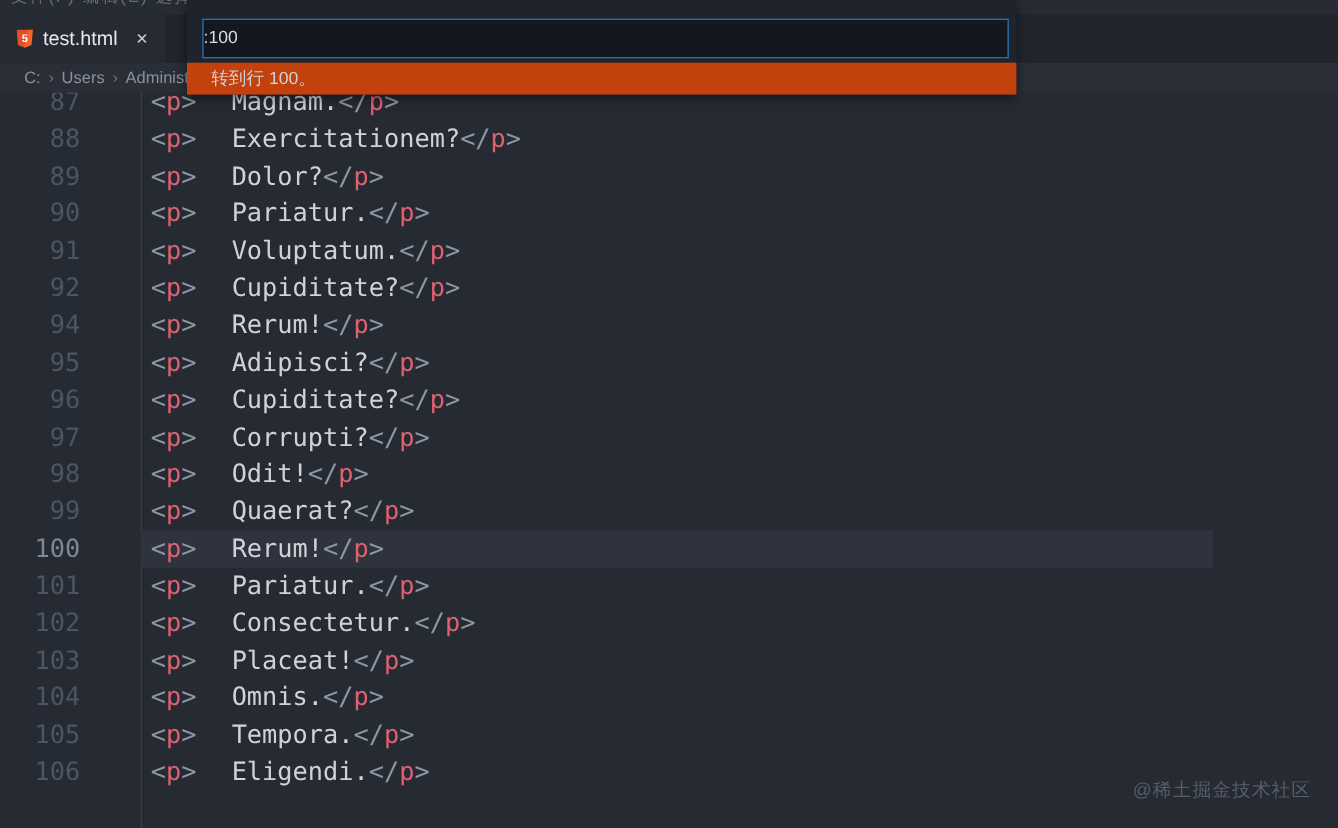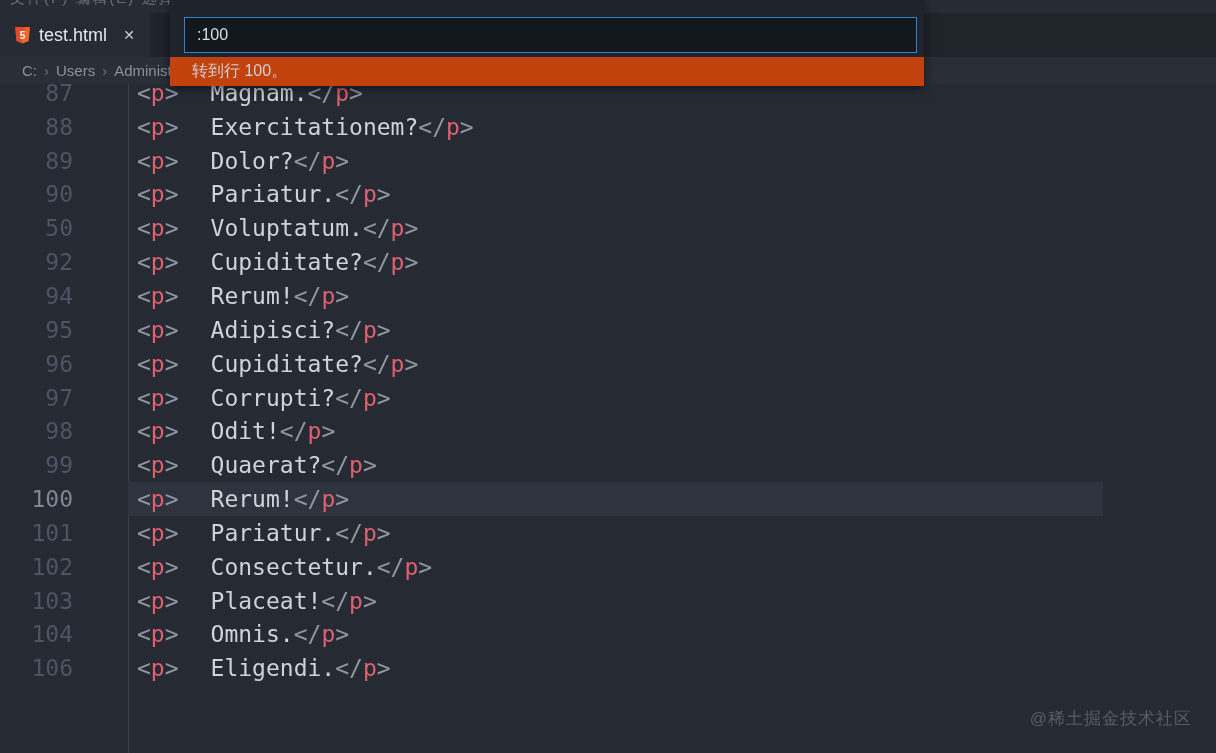--- a/index.html
+++ b/index.html
@@ -89,21 +89,21 @@
 
   
   .quick-input{
     position:absolute; left:170px; top:0; width:754px; height:86px;
     background:#1f242c; box-shadow:0 3px 10px rgba(0,0,0,.5);
     z-index:20;
   }
   .quick-input-box{
     position:absolute; left:14px; right:7px; top:17px; height:36px;
     background:#13181f; border:1px solid var(--focus-border,#3083cc);
-    color:#dadee4; font-size:16px; padding:0 12px; outline:none;
+    color:#dadee4; font-size:16px; padding:0 0; outline:none;
     font-family:"Liberation Sans", sans-serif;
   }
   .quick-input-row{
     position:absolute; left:0; right:0; top:57px; height:29px;
     background:#c2410c; display:flex; align-items:center;
     padding-left:22px; font-size:16px; color:#ced3d9; cursor:pointer;
   }
 
   
   .watermark{
@@ -134,33 +134,34 @@
     <span class="crumb">Administ</span>
   </div>
 
 <div class="editor">
   <div class="indent-guide"></div>
   <div class="code-lines" id="code-lines">
       <div class="code-line"><span class="line-number">87</span><span class="code-text"><span class="tok-punct">&lt;</span><span class="tok-tag">p</span><span class="tok-punct">&gt;</span><span class="tok-plain">Magnam.</span><span class="tok-punct">&lt;/</span><span class="tok-tag">p</span><span class="tok-punct">&gt;</span></span></div>
       <div class="code-line"><span class="line-number">88</span><span class="code-text"><span class="tok-punct">&lt;</span><span class="tok-tag">p</span><span class="tok-punct">&gt;</span><span class="tok-plain">Exercitationem?</span><span class="tok-punct">&lt;/</span><span class="tok-tag">p</span><span class="tok-punct">&gt;</span></span></div>
       <div class="code-line"><span class="line-number">89</span><span class="code-text"><span class="tok-punct">&lt;</span><span class="tok-tag">p</span><span class="tok-punct">&gt;</span><span class="tok-plain">Dolor?</span><span class="tok-punct">&lt;/</span><span class="tok-tag">p</span><span class="tok-punct">&gt;</span></span></div>
       <div class="code-line"><span class="line-number">90</span><span class="code-text"><span class="tok-punct">&lt;</span><span class="tok-tag">p</span><span class="tok-punct">&gt;</span><span class="tok-plain">Pariatur.</span><span class="tok-punct">&lt;/</span><span class="tok-tag">p</span><span class="tok-punct">&gt;</span></span></div>
-      <div class="code-line"><span class="line-number">50</span><span class="code-text"><span class="tok-punct">&lt;</span><span class="tok-tag">p</span><span class="tok-punct">&gt;</span><span class="tok-plain">Voluptatum.</span><span class="tok-punct">&lt;/</span><span class="tok-tag">p</span><span class="tok-punct">&gt;</span></span></div>
+      <div class="code-line"><span class="line-number">91</span><span class="code-text"><span class="tok-punct">&lt;</span><span class="tok-tag">p</span><span class="tok-punct">&gt;</span><span class="tok-plain">Voluptatum.</span><span class="tok-punct">&lt;/</span><span class="tok-tag">p</span><span class="tok-punct">&gt;</span></span></div>
       <div class="code-line"><span class="line-number">92</span><span class="code-text"><span class="tok-punct">&lt;</span><span class="tok-tag">p</span><span class="tok-punct">&gt;</span><span class="tok-plain">Cupiditate?</span><span class="tok-punct">&lt;/</span><span class="tok-tag">p</span><span class="tok-punct">&gt;</span></span></div>
       <div class="code-line"><span class="line-number">94</span><span class="code-text"><span class="tok-punct">&lt;</span><span class="tok-tag">p</span><span class="tok-punct">&gt;</span><span class="tok-plain">Rerum!</span><span class="tok-punct">&lt;/</span><span class="tok-tag">p</span><span class="tok-punct">&gt;</span></span></div>
       <div class="code-line"><span class="line-number">95</span><span class="code-text"><span class="tok-punct">&lt;</span><span class="tok-tag">p</span><span class="tok-punct">&gt;</span><span class="tok-plain">Adipisci?</span><span class="tok-punct">&lt;/</span><span class="tok-tag">p</span><span class="tok-punct">&gt;</span></span></div>
       <div class="code-line"><span class="line-number">96</span><span class="code-text"><span class="tok-punct">&lt;</span><span class="tok-tag">p</span><span class="tok-punct">&gt;</span><span class="tok-plain">Cupiditate?</span><span class="tok-punct">&lt;/</span><span class="tok-tag">p</span><span class="tok-punct">&gt;</span></span></div>
       <div class="code-line"><span class="line-number">97</span><span class="code-text"><span class="tok-punct">&lt;</span><span class="tok-tag">p</span><span class="tok-punct">&gt;</span><span class="tok-plain">Corrupti?</span><span class="tok-punct">&lt;/</span><span class="tok-tag">p</span><span class="tok-punct">&gt;</span></span></div>
       <div class="code-line"><span class="line-number">98</span><span class="code-text"><span class="tok-punct">&lt;</span><span class="tok-tag">p</span><span class="tok-punct">&gt;</span><span class="tok-plain">Odit!</span><span class="tok-punct">&lt;/</span><span class="tok-tag">p</span><span class="tok-punct">&gt;</span></span></div>
       <div class="code-line"><span class="line-number">99</span><span class="code-text"><span class="tok-punct">&lt;</span><span class="tok-tag">p</span><span class="tok-punct">&gt;</span><span class="tok-plain">Quaerat?</span><span class="tok-punct">&lt;/</span><span class="tok-tag">p</span><span class="tok-punct">&gt;</span></span></div>
       <div class="code-line active"><div class="line-highlight"></div><span class="line-number">100</span><span class="code-text"><span class="tok-punct">&lt;</span><span class="tok-tag">p</span><span class="tok-punct">&gt;</span><span class="tok-plain">Rerum!</span><span class="tok-punct">&lt;/</span><span class="tok-tag">p</span><span class="tok-punct">&gt;</span></span></div>
       <div class="code-line"><span class="line-number">101</span><span class="code-text"><span class="tok-punct">&lt;</span><span class="tok-tag">p</span><span class="tok-punct">&gt;</span><span class="tok-plain">Pariatur.</span><span class="tok-punct">&lt;/</span><span class="tok-tag">p</span><span class="tok-punct">&gt;</span></span></div>
       <div class="code-line"><span class="line-number">102</span><span class="code-text"><span class="tok-punct">&lt;</span><span class="tok-tag">p</span><span class="tok-punct">&gt;</span><span class="tok-plain">Consectetur.</span><span class="tok-punct">&lt;/</span><span class="tok-tag">p</span><span class="tok-punct">&gt;</span></span></div>
       <div class="code-line"><span class="line-number">103</span><span class="code-text"><span class="tok-punct">&lt;</span><span class="tok-tag">p</span><span class="tok-punct">&gt;</span><span class="tok-plain">Placeat!</span><span class="tok-punct">&lt;/</span><span class="tok-tag">p</span><span class="tok-punct">&gt;</span></span></div>
       <div class="code-line"><span class="line-number">104</span><span class="code-text"><span class="tok-punct">&lt;</span><span class="tok-tag">p</span><span class="tok-punct">&gt;</span><span class="tok-plain">Omnis.</span><span class="tok-punct">&lt;/</span><span class="tok-tag">p</span><span class="tok-punct">&gt;</span></span></div>
+      <div class="code-line"><span class="line-number">105</span><span class="code-text"><span class="tok-punct">&lt;</span><span class="tok-tag">p</span><span class="tok-punct">&gt;</span><span class="tok-plain">Tempora.</span><span class="tok-punct">&lt;/</span><span class="tok-tag">p</span><span class="tok-punct">&gt;</span></span></div>
       <div class="code-line"><span class="line-number">106</span><span class="code-text"><span class="tok-punct">&lt;</span><span class="tok-tag">p</span><span class="tok-punct">&gt;</span><span class="tok-plain">Eligendi.</span><span class="tok-punct">&lt;/</span><span class="tok-tag">p</span><span class="tok-punct">&gt;</span></span></div>
     </div>
 </div>
 
 <div class="quick-input">
   <input class="quick-input-box" readonly="" value=":100" style="">
   <div class="quick-input-row">转到行 100。</div>
 </div>
 
 <div class="watermark">@稀土掘金技术社区</div>

